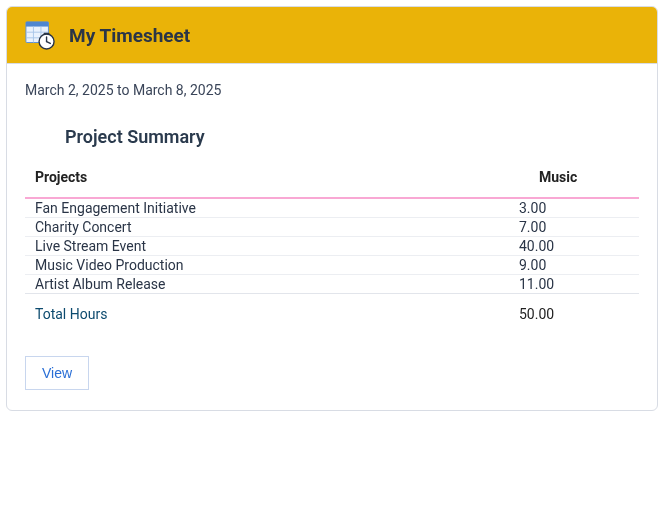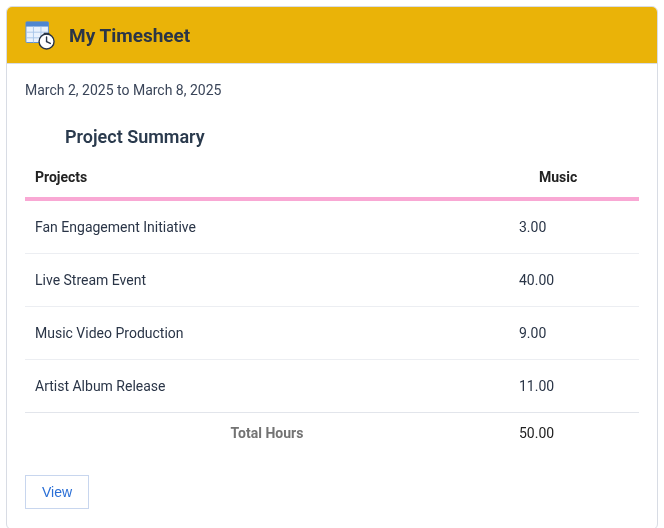--- a/index.html
+++ b/index.html
@@ -58,43 +58,42 @@
     .summary-table {
       width: 100%;
       border-collapse: collapse;
     }
     .summary-table thead th {
       text-align: left;
       font-size: 14px;
       font-weight: 700;
       color: #222;
       padding: 8px 10px 12px 10px;
-      border-bottom: 4px solid #f9a8d4;
+      border-bottom: 2px solid #f9a8d4;
     }
     .summary-table thead th.col-hours {
       padding-left: 30px;
     }
     .summary-table tbody td {
       font-size: 14px;
       color: #2a3547;
-      padding: 18px 10px;
+      padding: 1px 10px;
       border-bottom: 1px solid #eceef2;
       vertical-align: middle;
     }
     .summary-table tbody tr:last-child td {
       border-bottom: 1px solid #e2e5eb;
     }
     .summary-table tfoot td {
       font-size: 14px;
       padding: 12px 10px 10px 10px;
     }
     .summary-table tfoot .total-label {
-      color: #737373;
-      font-weight: 700;
-      text-align: center;
+      color: #0c4a6e;
+      font-weight: 400;
     }
     .summary-table tfoot .total-value {
       font-weight: 400;
       color: #222;
     }
     .col-hours {
       width: 130px;
       text-align: left;
     }
     .btn-view {
@@ -142,20 +141,24 @@
           <th>Projects</th>
           <th class="col-hours">Music</th>
         </tr>
       </thead>
       <tbody>
         <tr>
           <td>Fan Engagement Initiative</td>
           <td class="col-hours">3.00</td>
         </tr>
         <tr>
+          <td>Charity Concert</td>
+          <td class="col-hours">7.00</td>
+        </tr>
+        <tr>
           <td>Live Stream Event</td>
           <td class="col-hours">40.00</td>
         </tr>
         <tr>
           <td>Music Video Production</td>
           <td class="col-hours">9.00</td>
         </tr>
         <tr>
           <td>Artist Album Release</td>
           <td class="col-hours">11.00</td>

